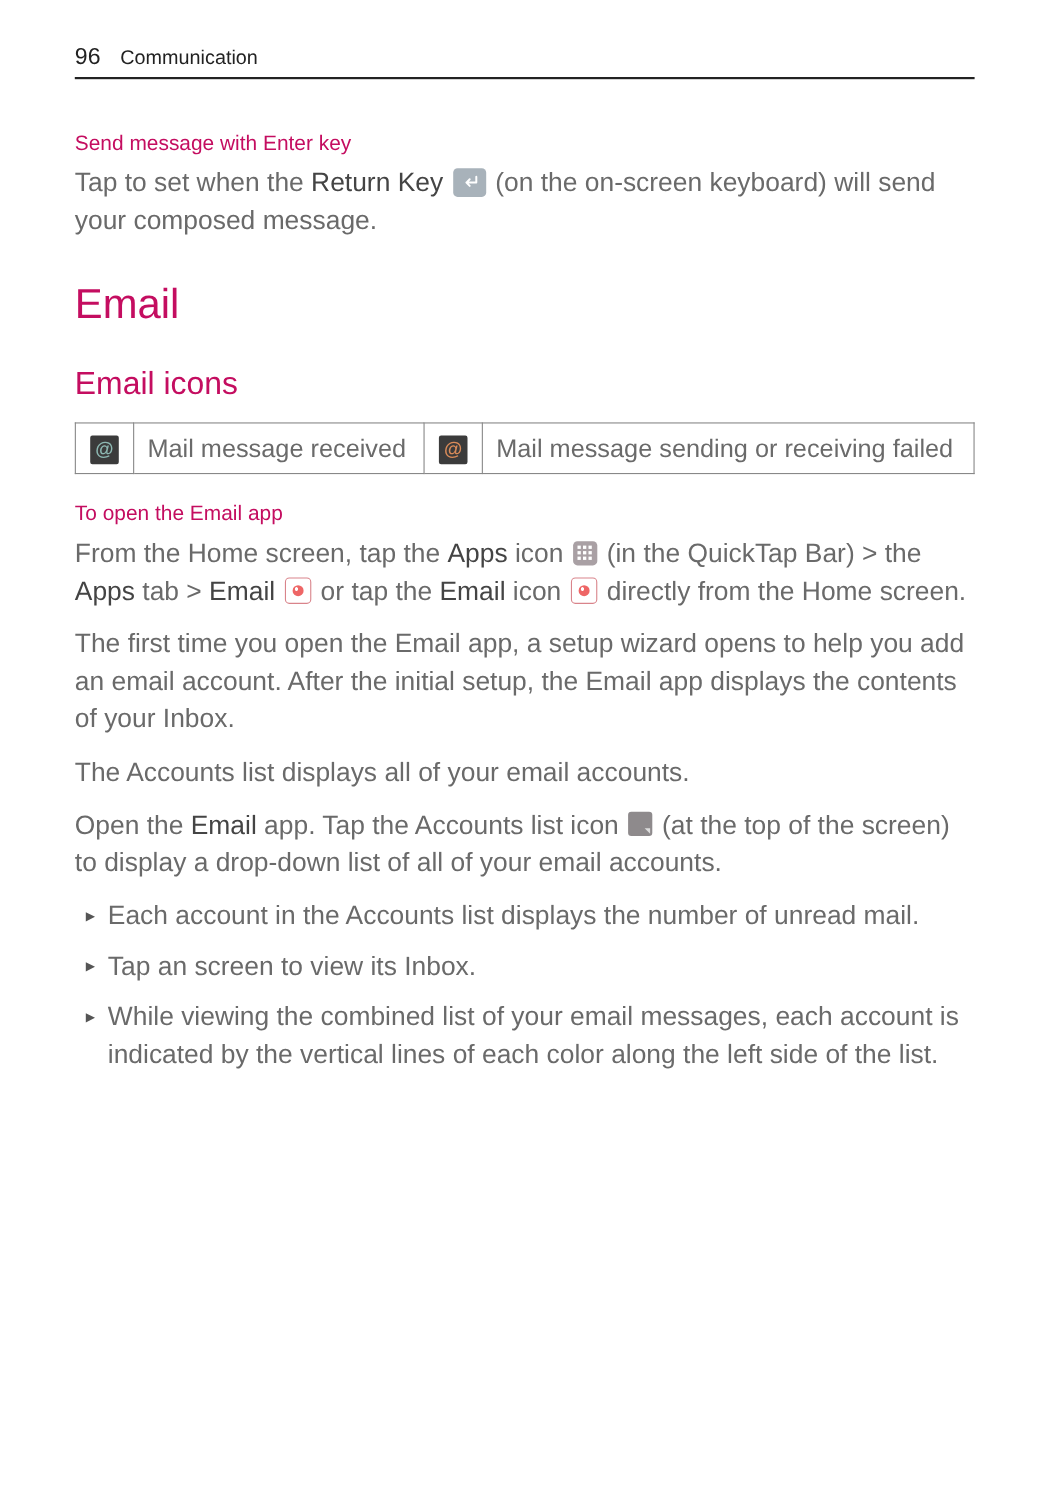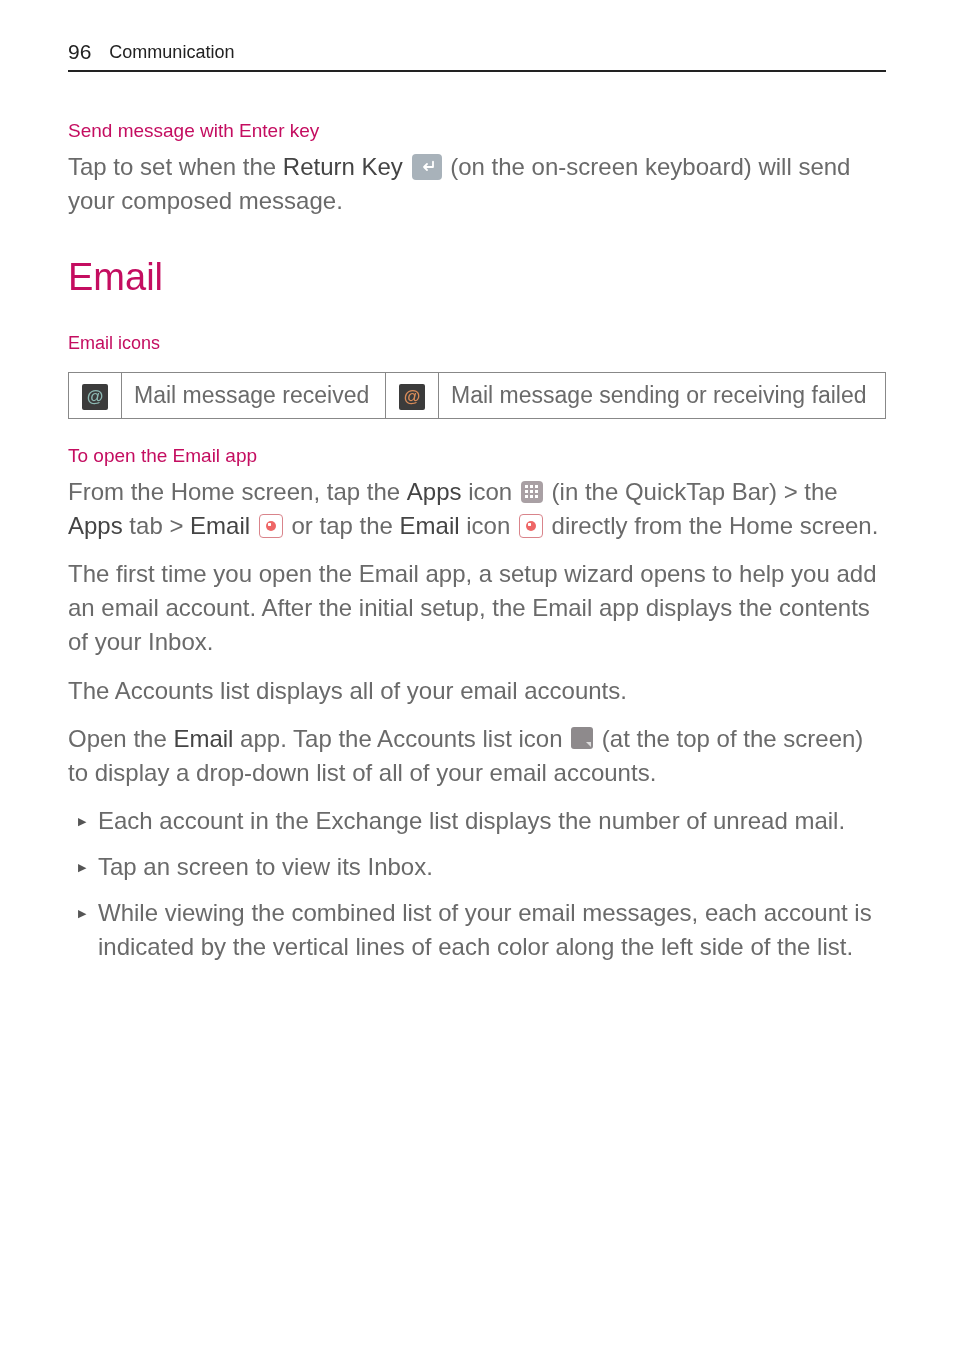--- a/index.html
+++ b/index.html
@@ -44,21 +44,21 @@
   }
   .h1 {
     color: #c40d60;
     font-size: 38px;
     font-weight: 500;
     margin-top: 38px;
     margin-bottom: 16px;
   }
   .h2 {
     color: #c40d60;
-    font-size: 18px;
+    font-size: 29px;
     font-weight: 500;
     margin-top: 34px;
     margin-bottom: 18px;
   }
   .body {
     font-size: 24px;
     line-height: 1.42;
     color: #6a6a6a;
     margin: 0 0 14px 0;
     font-weight: 300;
@@ -237,18 +237,18 @@
   </p>
   <p class="body">The first time you open the Email app, a setup wizard opens to help you add an email account. After the initial setup, the Email app displays the contents of your Inbox.</p>
 
   <p class="body">The Accounts list displays all of your email accounts.</p>
   <p class="body">
     <span>Open the </span><span class="bold">Email</span><span> app. Tap the Accounts list icon </span><span class="icon-box accounts-icon">
         <span class="tri"></span>
       </span><span> (at the top of the screen) to display a drop-down list of all of your email accounts.</span>
   </p>
   <ul class="bullets">
-    <li>Each account in the Exchange list displays the number of unread mail.</li>
+    <li>Each account in the Accounts list displays the number of unread mail.</li>
     <li>Tap an screen to view its Inbox.</li>
     <li>While viewing the combined list of your email messages, each account is indicated by the vertical lines of each color along the left side of the list.</li>
   </ul>
 
 </div>
 
 </body></html>

